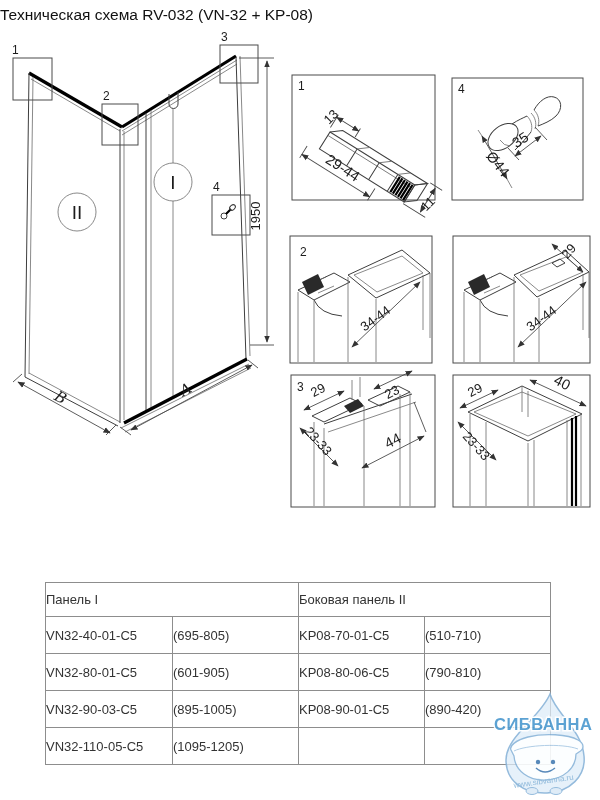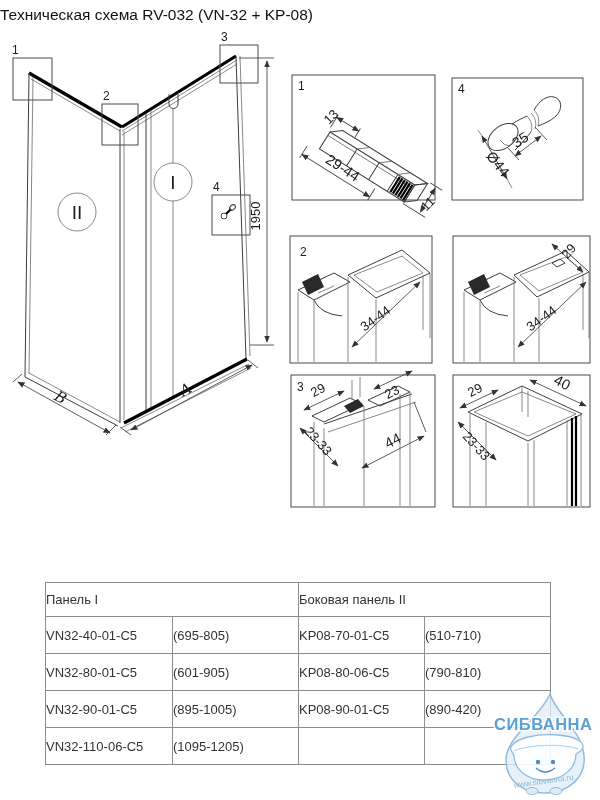--- a/index.html
+++ b/index.html
@@ -254,27 +254,27 @@
         <td>KP08-70-01-C5</td>
         <td>(510-710)</td>
       </tr>
       <tr>
         <td>VN32-80-01-C5</td>
         <td>(601-905)</td>
         <td>KP08-80-06-C5</td>
         <td>(790-810)</td>
       </tr>
       <tr>
-        <td>VN32-90-01-C5</td>
+        <td>VN32-90-03-C5</td>
         <td>(895-1005)</td>
         <td>KP08-90-01-C5</td>
         <td>(890-420)</td>
       </tr>
       <tr>
-        <td>VN32-110-06-C5</td>
+        <td>VN32-110-05-C5</td>
         <td>(1095-1205)</td>
         <td></td>
         <td></td>
       </tr>
     </tbody>
   </table>
 
   <div class="wm">
     <svg width="114" height="112" viewBox="0 0 114 112">
       <g>

